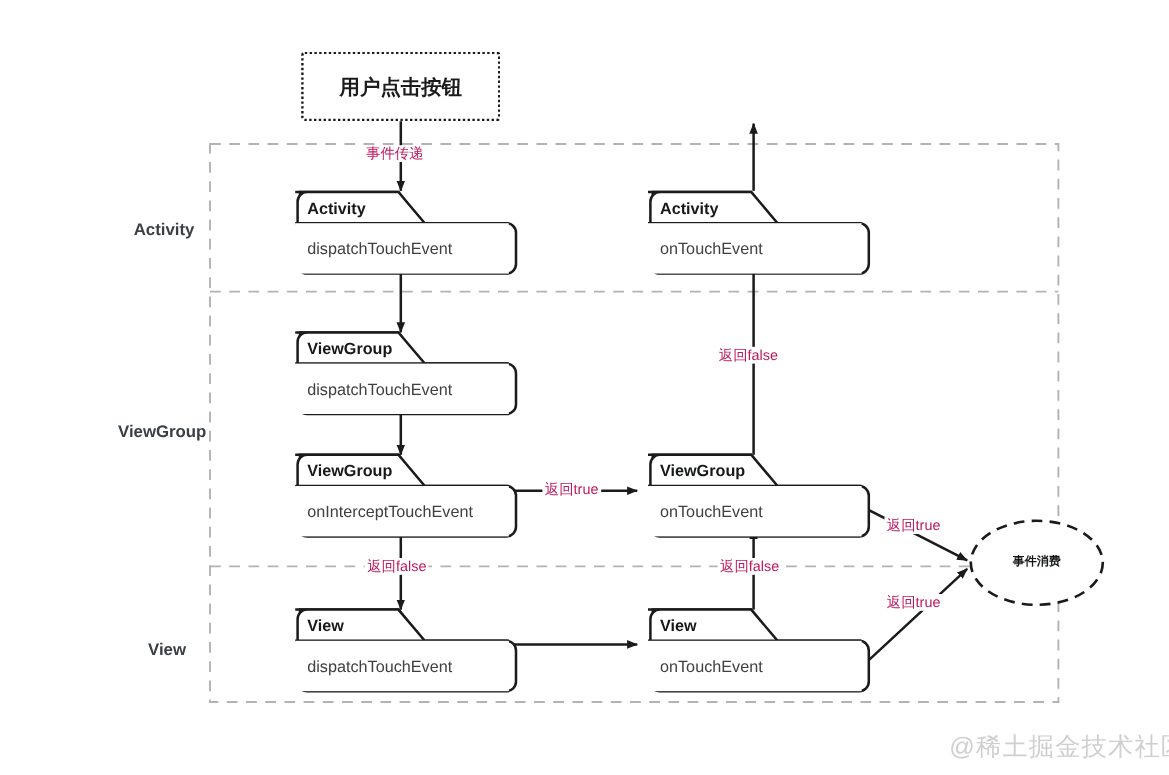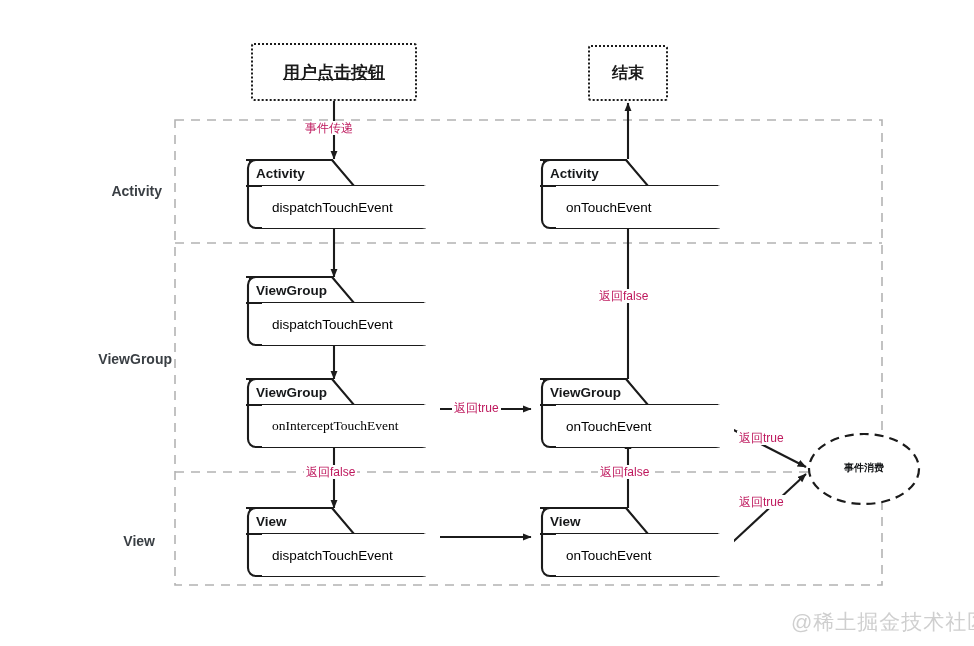--- a/index.html
+++ b/index.html
@@ -34,26 +34,26 @@
   .node .hdr{
     position:absolute;left:0;top:0;
     height:27px;
     box-sizing:border-box;
     display:flex;align-items:center;
     padding-left:10px;
     font-size:13.5px;font-weight:bold;color:#16181a;
     z-index:2;
   }
   .node .body{
-    position:absolute;left:16px;top:26px;
+    position:absolute;left:0;top:26px;
     box-sizing:border-box;
     background:#fff;
     display:flex;align-items:center;
     padding-left:10px;
-    font-size:13.5px;color:#000000;
+    font-size:13.5px;color:#404040;
     z-index:1;
     white-space:nowrap;
   }
   .edge-label{
     position:absolute;
     font-size:12px;color:#be185d;
     background:#fff;
     padding:0 2px;
     white-space:nowrap;
     line-height:14px;
@@ -145,41 +145,40 @@
       <line x1="540" y1="534" x2="718" y2="534"></line>
     </g>
 
     <ellipse cx="864" cy="469" rx="55" ry="35" fill="#ffffff" stroke="#1b1b1b" stroke-width="2.2" stroke-dasharray="9 6"></ellipse>
   </svg>
 
   <div class="lane-label" style="left:40px;top:183px;width:122px;">Activity</div>
   <div class="lane-label" style="left:40px;top:351px;width:132px;">ViewGroup</div>
   <div class="lane-label" style="left:40px;top:533px;width:115px;">View</div>
 
-  <div class="term" style="left:251px;top:43px;width:166px;height:58px;font-size:17px;text-decoration:underline;">用户点击按钮</div>
-  <div class="term" style="left:588px;top:45px;width:80px;height:56px;font-size:16px;">结束</div>
+  <div class="term" style="left:251px;top:43px;width:166px;height:58px;font-size:17px;">用户点击按钮</div>
 
   <div class="node" style="left:246px;top:160px;width:178px;height:68px;">
     <div class="hdr" style="width:104px;">Activity</div>
     <div class="body" style="width:178px;height:42px;">dispatchTouchEvent</div>
   </div>
 
   <div class="node" style="left:540px;top:160px;width:178px;height:68px;">
     <div class="hdr" style="width:104px;">Activity</div>
     <div class="body" style="width:178px;height:42px;">onTouchEvent</div>
   </div>
 
   <div class="node" style="left:246px;top:277px;width:178px;height:68px;">
     <div class="hdr" style="width:104px;">ViewGroup</div>
     <div class="body" style="width:178px;height:42px;">dispatchTouchEvent</div>
   </div>
 
   <div class="node" style="left:246px;top:379px;width:178px;height:68px;">
     <div class="hdr" style="width:104px;">ViewGroup</div>
-    <div class="body" style="width:178px;height:42px;font-family:Liberation Serif, serif;">onInterceptTouchEvent</div>
+    <div class="body" style="width:178px;height:42px;">onInterceptTouchEvent</div>
   </div>
 
   <div class="node" style="left:540px;top:379px;width:178px;height:68px;">
     <div class="hdr" style="width:104px;">ViewGroup</div>
     <div class="body" style="width:178px;height:42px;">onTouchEvent</div>
   </div>
 
   <div class="node" style="left:246px;top:508px;width:178px;height:68px;">
     <div class="hdr" style="width:104px;">View</div>
     <div class="body" style="width:178px;height:42px;">dispatchTouchEvent</div>

